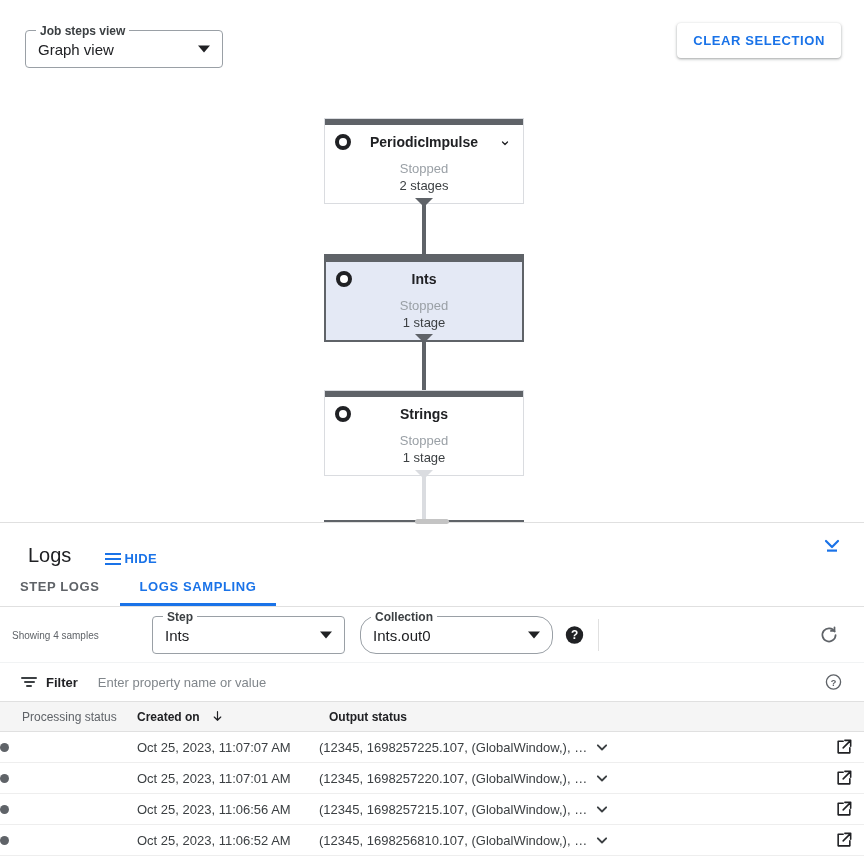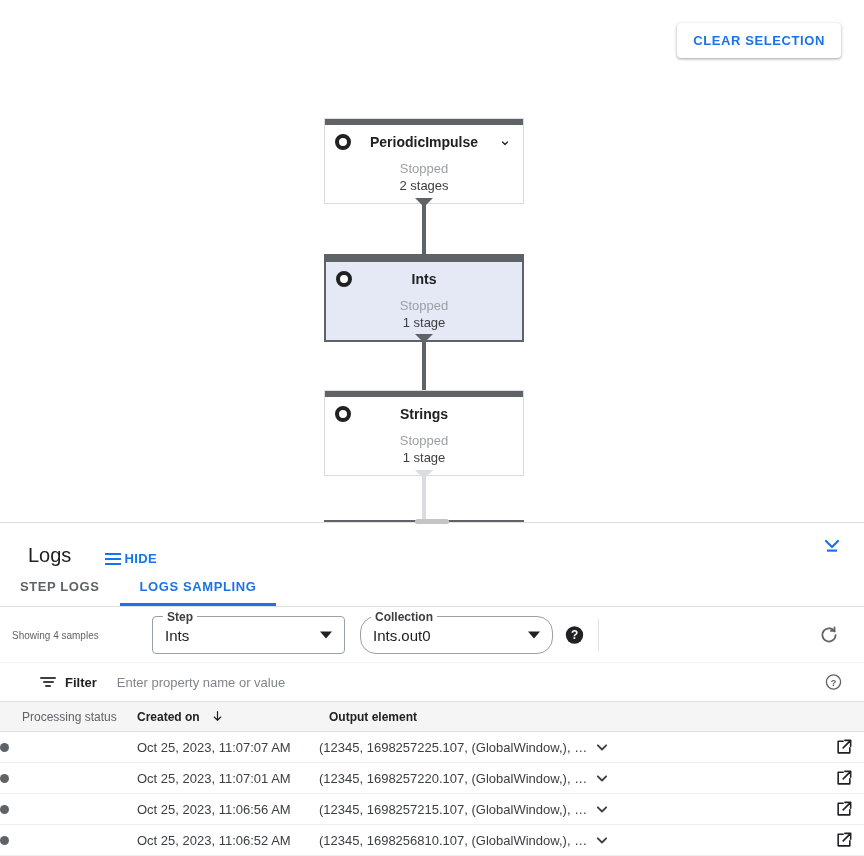--- a/index.html
+++ b/index.html
@@ -157,21 +157,21 @@
   .divider-v{
     position:absolute;left:598px;top:12px;width:1px;height:32px;background:#e0e0e0;
   }
   .refresh-btn{
     position:absolute;right:24px;top:50%;transform:translateY(-50%);
     width:22px;height:22px;cursor:pointer;
   }
 
   .filter-bar{
     position:relative;height:38px;border-bottom:1px solid #e0e0e0;
-    display:flex;align-items:center;padding-left:40px;
+    display:flex;align-items:center;padding-left:21px;
   }
   .funnel{width:16px;height:12px;position:relative;margin-right:9px;}
   .funnel i{position:absolute;left:0;height:2px;background:#3c4043;display:block;border-radius:1px;}
   .funnel i:nth-child(1){top:1px;width:16px;}
   .funnel i:nth-child(2){top:5px;width:11px;left:2.5px;}
   .funnel i:nth-child(3){top:9px;width:6px;left:5px;}
   .filter-label{font-size:13px;font-weight:bold;color:#202124;margin-right:18px;}
   .filter-input{
     border:none;outline:none;font-size:13px;color:#5f6368;
     font-family:"Liberation Sans", sans-serif;width:560px;background:transparent;
@@ -208,20 +208,25 @@
   .row-actions-inner{display:flex;align-items:center;justify-content:space-between;padding-right:10px;}
   .icon-btn{width:20px;height:20px;cursor:pointer;}
 </style>
 </head>
 <body>
 
 <div class="app">
 
   <div class="graph-area">
 
+    <div class="select-outline" id="jobStepsSelect">
+      <span class="sel-label">Job steps view</span>
+      <span class="sel-value">Graph view</span>
+      <span class="caret"></span>
+    </div>
 
     <button class="clear-btn">CLEAR SELECTION</button>
 
     <div class="node" id="nodePeriodic">
       <div class="topbar"></div>
       <div class="nrow">
         <span class="stop-icon"></span>
         <span class="ntitle">PeriodicImpulse</span>
         <svg class="node-caret" viewBox="0 0 24 24">
           <path d="M7 10l5 5 5-5" fill="none" stroke="#202124" stroke-width="2.5" stroke-linecap="round" stroke-linejoin="round"></path>
@@ -332,21 +337,21 @@
     <table class="tbl">
       <thead>
         <tr>
           <th class="c-status">Processing status</th>
           <th class="c-created">
             <span>Created on</span>
             <svg class="sort-arrow" width="13" height="13" viewBox="0 0 24 24">
               <path d="M12 3v16M6 13l6 6 6-6" fill="none" stroke="#202124" stroke-width="2.2" stroke-linecap="round" stroke-linejoin="round"></path>
             </svg>
           </th>
-          <th class="c-output" colspan="2">Output element</th>
+          <th class="c-output" colspan="2">Output status</th>
         </tr>
       </thead>
       <tbody>
         <tr>
           <td class="td-status"><span class="dot"></span></td>
           <td class="td-created">Oct 25, 2023, 11:07:07 AM</td>
           <td class="td-output">(12345, 1698257225.107, (GlobalWindow,), PaneInfo(first: True, last: True, timing…</td>
           <td class="row-actions">
             <div class="row-actions-inner">
               <svg class="icon-btn" viewBox="0 0 24 24">

